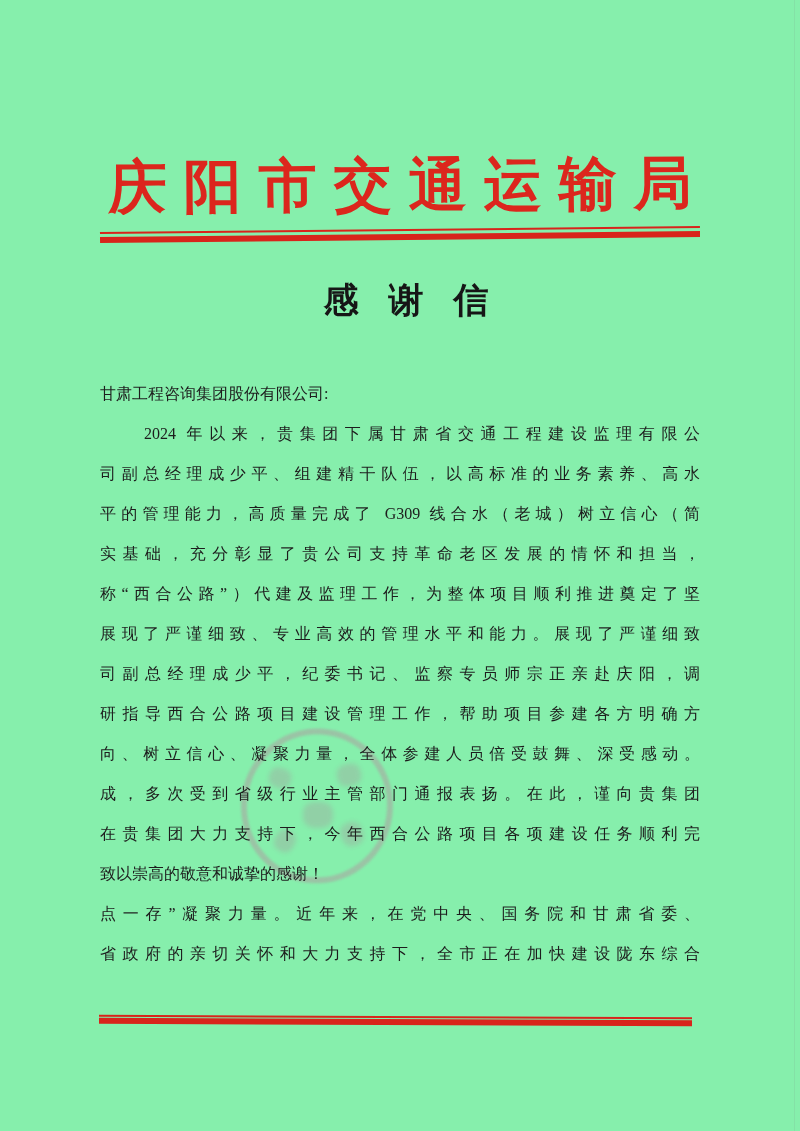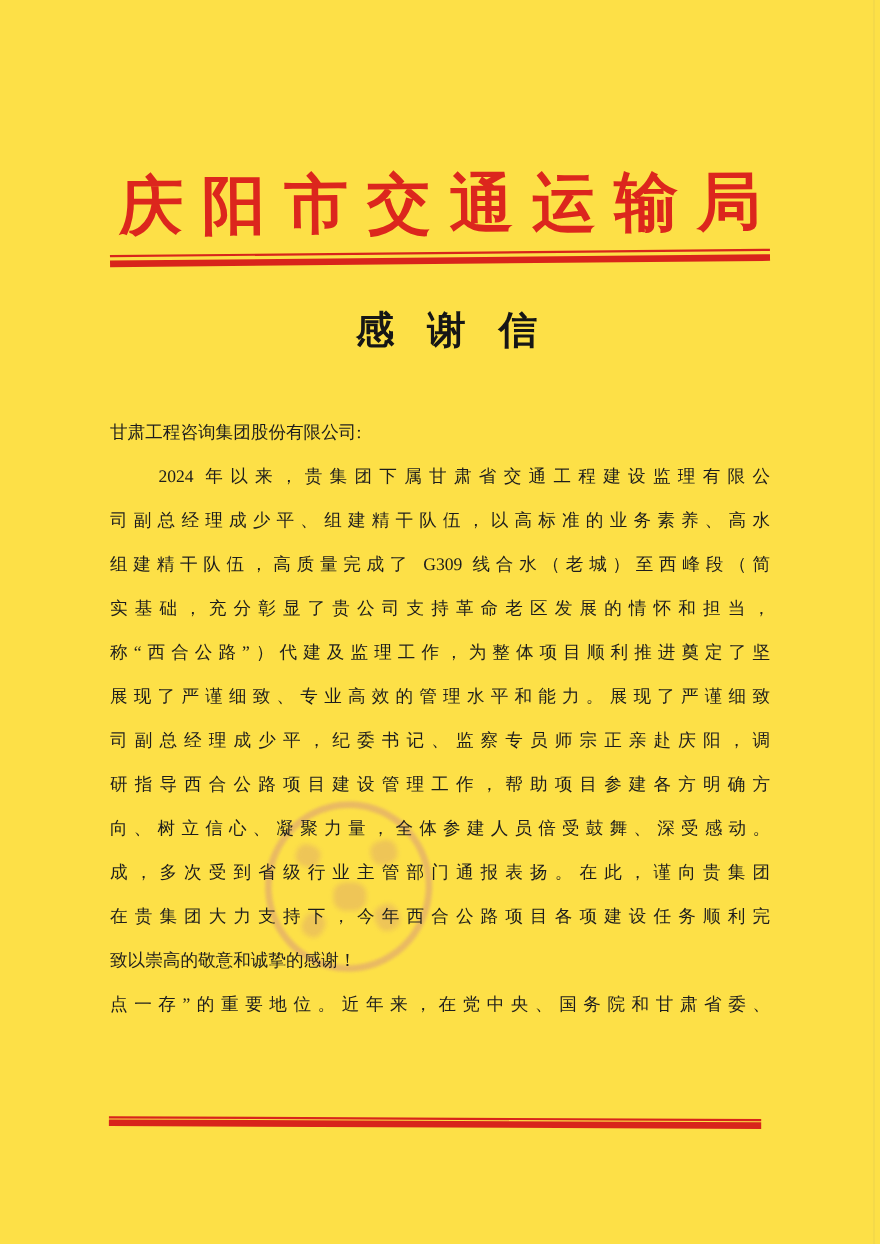--- a/index.html
+++ b/index.html
@@ -1,18 +1,18 @@
 <!DOCTYPE html>
 <html><head>
 <meta charset="utf-8">
 <style>
   html,body { margin:0; padding:0; background:#e9e7e2; }
   .page {
     position:relative; width:800px; height:1131px; margin:0 auto;
-    background:#fde047; overflow:hidden;
+    background:#86efac; overflow:hidden;
     font-family:"Liberation Serif","DejaVu Serif",serif;
   }
   .scan-edge { position:absolute; top:0; bottom:0; right:5px; width:1px; background:rgba(120,120,120,.12); }
 
   
   .org-name {
     position:absolute; top:150px; left:0; width:100%;
     text-align:center; font-size:58px; line-height:72px; font-weight:bold;
     color:#dc261d; letter-spacing:17px; text-indent:17px;
     transform:rotate(-0.4deg); white-space:nowrap;
@@ -77,31 +77,32 @@
     <div class="blob b2"></div>
     <div class="blob b3"></div>
     <div class="blob b4"></div>
     <div class="blob b5"></div>
   </div>
 
   <div class="letter">
     <div class="ln">甘肃工程咨询集团股份有限公司:</div>
     <div class="ln jst ind">2024 年以来，贵集团下属甘肃省交通工程建设监理有限公</div>
     <div class="ln jst">司副总经理成少平、组建精干队伍，以高标准的业务素养、高水</div>
-    <div class="ln jst">组建精干队伍，高质量完成了 G309 线合水（老城）至西峰段（简</div>
+    <div class="ln jst">平的管理能力，高质量完成了 G309 线合水（老城）树立信心（简</div>
     <div class="ln jst">实基础，充分彰显了贵公司支持革命老区发展的情怀和担当，</div>
     <div class="ln jst">称“西合公路”）代建及监理工作，为整体项目顺利推进奠定了坚</div>
     <div class="ln jst">展现了严谨细致、专业高效的管理水平和能力。展现了严谨细致</div>
     <div class="ln jst">司副总经理成少平，纪委书记、监察专员师宗正亲赴庆阳，调</div>
     <div class="ln jst">研指导西合公路项目建设管理工作，帮助项目参建各方明确方</div>
     <div class="ln jst">向、树立信心、凝聚力量，全体参建人员倍受鼓舞、深受感动。</div>
     <div class="ln jst">成，多次受到省级行业主管部门通报表扬。在此，谨向贵集团</div>
     <div class="ln jst">在贵集团大力支持下，今年西合公路项目各项建设任务顺利完</div>
     <div class="ln">致以崇高的敬意和诚挚的感谢！</div>
-    <div class="ln jst">点一存”的重要地位。近年来，在党中央、国务院和甘肃省委、</div>
+    <div class="ln jst">点一存”凝聚力量。近年来，在党中央、国务院和甘肃省委、</div>
+    <div class="ln jst">省政府的亲切关怀和大力支持下，全市正在加快建设陇东综合</div>
   </div>
 
   <div class="rule rule-bottom">
     <div class="thin"></div>
     <div class="thick"></div>
   </div>
 
 </div>
 
 </body></html>

